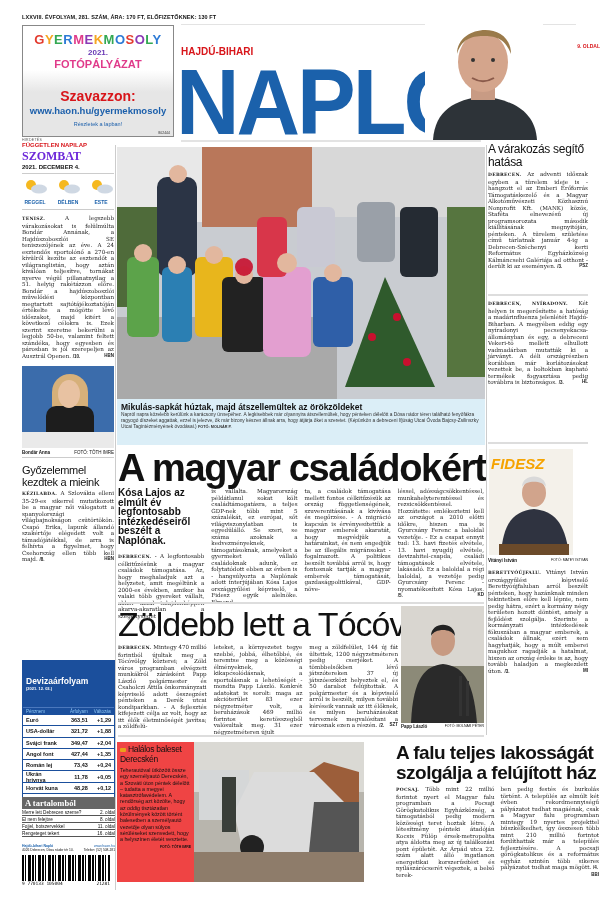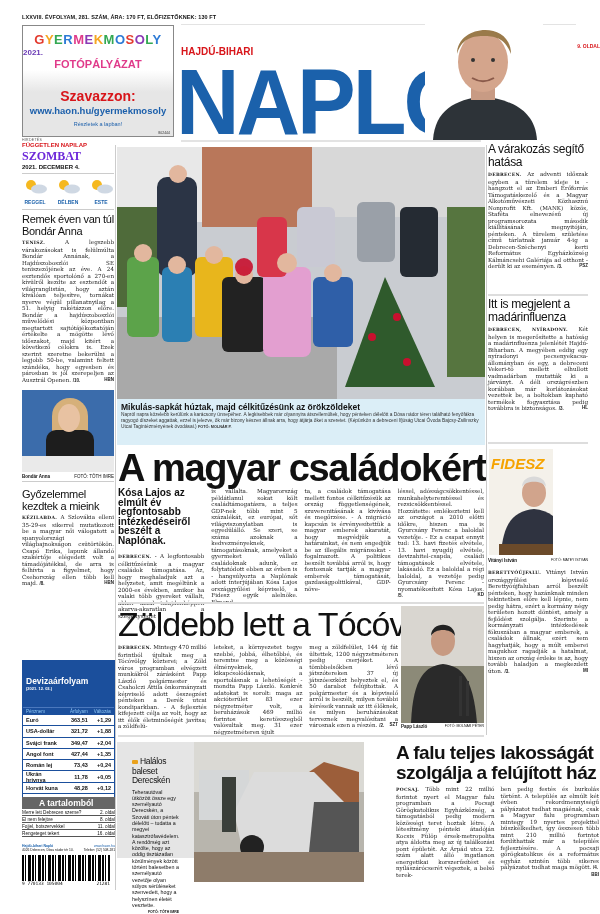--- a/index.html
+++ b/index.html
@@ -3,21 +3,21 @@
 <meta charset="utf-8">
 <style>
 *{box-sizing:border-box;margin:0;padding:0}
 body{width:600px;height:914px;background:#fff;font-family:"DejaVu Serif",serif;color:#111;position:relative;overflow:hidden}
 .abs{position:absolute}
 .topline{left:22px;top:14px;font-family:"Liberation Sans",sans-serif;font-size:5.5px;font-weight:bold;letter-spacing:.1px}
 .hrule{height:2px;background:#ddd}
 
 .promo{left:22px;top:25px;width:152px;height:112px;border:1px solid #888;background:linear-gradient(#fff 0,#fff 40%,#e6e6e6 60%,#e6e6e6 100%)}
 .promo .t1{position:absolute;left:0;right:0;top:6px;text-align:center;font-family:"Liberation Sans",sans-serif;font-weight:bold;font-size:13px;letter-spacing:.5px}
-.promo .t2{position:absolute;left:0;right:0;top:22px;text-align:left;font-family:"Liberation Sans",sans-serif;font-weight:bold;font-size:8px;color:#6a3ab5}
+.promo .t2{position:absolute;left:0;right:0;top:22px;text-align:center;font-family:"Liberation Sans",sans-serif;font-weight:bold;font-size:8px;color:#6a3ab5}
 .promo .t3{position:absolute;left:0;right:0;top:32px;text-align:center;font-family:"Liberation Sans",sans-serif;font-weight:bold;font-size:11px;color:#e03a8a}
 .promo .t4{position:absolute;left:0;right:0;top:62px;text-align:center;font-family:"Liberation Sans",sans-serif;font-weight:bold;font-size:14px;color:#d8151a}
 .promo .t5{position:absolute;left:0;right:0;top:79px;text-align:center;font-family:"Liberation Sans",sans-serif;font-weight:bold;font-size:9.5px;color:#1b5fab}
 .promo .t6{position:absolute;left:0;right:0;top:95px;text-align:center;font-family:"Liberation Sans",sans-serif;font-size:5.5px;color:#1b5fab}
 .promo .t7{position:absolute;right:3px;bottom:1px;font-family:"Liberation Sans",sans-serif;font-size:3.5px;color:#333}
 
 .region{left:181px;top:46px;font-family:"Liberation Sans",sans-serif;font-weight:bold;font-size:10px;color:#d8151a}
 .logo{left:176px;top:48px;font-family:"Liberation Sans",sans-serif;font-weight:bold;font-size:88px;color:#1b61ab;letter-spacing:-3px;transform:scaleY(1.05);line-height:1}
 .portrait{left:425px;top:14px;width:118px;height:126px;overflow:hidden}
 .teaser{left:542px;top:42px;width:58px;text-align:right;font-family:"Liberation Sans",sans-serif;font-weight:bold;font-size:10.5px;line-height:11px}
@@ -37,36 +37,36 @@
 .sig{font-family:"Liberation Sans",sans-serif;font-weight:bold;font-size:4.5px}
 .cap{font-family:"Liberation Sans",sans-serif;font-size:4.5px}
 
 .fx{left:22px;top:660px;width:93px;border:1px solid #1b4f9c}
 .fx .head{background:#1b4f9c;color:#fff;padding:16px 3px;font-family:"Liberation Sans",sans-serif;font-weight:bold;font-size:8.5px;line-height:9px}
 .fx .head small{display:block;font-size:4px;line-height:5px}
 .fx .colh{display:flex;background:#1b4f9c;color:#8fc7f4;font-family:"Liberation Sans",sans-serif;font-size:4.5px;padding:1px 3px;border-top:1px solid #4b78bd}
 .fx .row{display:flex;font-family:"Liberation Sans",sans-serif;font-weight:bold;font-size:5.5px;padding:2px 3px;border-bottom:1px solid #1b4f9c;height:11.3px;align-items:center}
 .fx .c1{flex:1.4}.fx .c2{flex:1;text-align:right}.fx .c3{flex:.9;text-align:right}
 .toc{left:22px;top:797px;width:93px}
-.toc .head{background:#666;color:#fff;font-family:Liberation Sans, sans-serif;font-weight:bold;font-size:8.5px;padding:1px 17px}
+.toc .head{background:#666;color:#fff;font-family:Liberation Serif, serif;font-weight:bold;font-size:8.5px;padding:1px 3px}
 .toc .row{display:flex;justify-content:space-between;font-family:"Liberation Sans",sans-serif;font-size:4.7px;border-bottom:1px solid #555;padding:.5px 0}
 
 .mainphoto{left:117px;top:147px;width:368px;height:252px;overflow:hidden}
 .captionbox{left:117px;top:399px;width:368px;height:46px;background:#dbeef7;padding:3px 4px}
 .captionbox .h{font-family:"Liberation Sans",sans-serif;font-weight:bold;font-size:8.5px}
 .captionbox .b{font-family:"Liberation Sans",sans-serif;font-size:4.8px;line-height:6px;color:#333}
 .bighead{left:118px;top:448px;font-family:"Liberation Sans",sans-serif;font-weight:bold;font-size:38px;letter-spacing:-1.3px;line-height:40px}
 .cols4{left:118px;top:488px;width:366px;display:flex;gap:7px}
 .cols4 > div{flex:1}
 .deck{font-family:"Liberation Sans",sans-serif;font-weight:bold;font-size:10px;line-height:9.5px;margin-bottom:8px}
 .midhead{left:118px;top:606px;font-family:"Liberation Sans",sans-serif;font-size:34px;letter-spacing:-1px;line-height:36px}
 .cols3{left:118px;top:644px;width:280px;display:flex;gap:7px}
 .cols3 > div{flex:1}
 .pappphoto{left:401px;top:606px;width:83px;height:117px;overflow:hidden}
-.accbox{left:117px;top:742px;width:77px;height:116px;background:#e5e5e5;padding:15px}
+.accbox{left:117px;top:742px;width:77px;height:140px;background:#ef4444;padding:3px}
 .accphoto{left:194px;top:742px;width:170px;height:140px;overflow:hidden}
 .falu{left:396px;top:743px;font-family:"Liberation Sans",sans-serif;font-weight:bold;font-size:19px;line-height:20px;letter-spacing:-.5px}
 .cols2{left:396px;top:786px;width:203px;display:flex;gap:6px}
 .cols2 > div{flex:1}
 .rightcol{left:488px;width:100px}
 .redsq{display:inline-block;width:6px;height:4px;background:#e9a11b;border-radius:1px;margin-right:2px;vertical-align:middle}
 .vline{width:1px;background:#ccc}
 </style>
 </head>
 <body>
@@ -128,21 +128,20 @@
     </div>
     <div>
       <svg width="26" height="18">
           <circle cx="9" cy="8" r="5" fill="#f5b81f"></circle>
           <ellipse cx="17" cy="12" rx="8" ry="4.5" fill="#cfd8e3"></ellipse>
         </svg>
       <div class="wlabel">ESTE</div>
     </div>
   </div>
   <div style="border-top:1px solid #ccc;margin-top:4px;padding-top:3px">
-    <div class="hd" style="font-size:11px;line-height:12px">Remek éven van túl Bondár Anna</div>
     <div class="body" style="margin-top:2px"><b class="city">TENISZ.</b> <span>A legszebb várakozásokat is felülmúlta Bondár Annának, a Hajdúszoboszlói SE teniszezőjének az éve. A 24 esztendős sportolónő a 270-en kívülről kezdte az esztendőt a világranglistán, hogy aztán kiválóan teljesítve, tornákat nyerve végül pillanatnyilag a 51. helyig rakétázzon előre. Bondár a hajdúszoboszlói művelődési központban megtartott sajtótájékoztatóján értékelte a mögötte lévő időszakot, majd kitért a következő célokra is. Ezek szerint szeretne bekerülni a legjobb 50-be, valamint feltett szándéka, hogy egyesben és párosban is jól szerepeljen az Ausztrál Openen.</span> <span class="sig">/10.</span> <span class="sig" style="float:right">HBN</span></div>
   </div>
   <div style="margin-top:6px;width:92px;height:82px;background:#3b6cab;position:relative;overflow:hidden">
     <div style="position:absolute;left:30px;top:8px;width:36px;height:80px;background:#d6b07a;border-radius:18px 18px 0 0"></div>
     <div style="position:absolute;left:24px;top:40px;width:48px;height:50px;background:#1d1d1d;border-radius:10px 10px 0 0"></div>
     <div style="position:absolute;left:36px;top:14px;width:22px;height:28px;background:#e8c2a2;border-radius:50%"></div>
     <div style="position:absolute;left:0;top:66px;width:92px;height:16px;background:#eaeaea"></div>
   </div>
   <div style="display:flex;justify-content:space-between;border-bottom:1px solid #ccc;padding:2px 0">
     <span class="cap" style="font-weight:bold">Bondár Anna</span>
@@ -271,21 +270,21 @@
         <circle cx="216" cy="126" r="9" fill="#e2b79e"></circle>
       <circle cx="127" cy="120" r="9" fill="#c8102e" opacity=".9"></circle>
     </g>
     <path d="M268 130 L228 240 L318 240 Z" fill="#2f5a2c"></path>
     <circle cx="255" cy="190" r="4" fill="#c8102e"></circle>
       <circle cx="280" cy="170" r="4" fill="#c8102e"></circle>
       <circle cx="290" cy="215" r="4" fill="#c8102e"></circle>
   </svg>
 </div>
 <div class="abs captionbox">
-  <div class="h">Mikulás-sapkát húztak, majd célkitűzésünk az örökzöldeket</div>
+  <div class="h">Mikulás-sapkát húztak, majd átszellemültek az örökzöldeket</div>
   <div class="b"><span>Napról napra közelebb kerülünk a karácsony ünnepéhez. A legkisebbek már olyannyira átszellemültek, hogy pénteken délelőtt a Dósa nádor téren található fenyőfákra ragyogó díszeket aggattak, ezzel is jelezve, ők már bizony készen állnak arra, hogy átjárja őket a szeretet. (Képünkön a debreceni Ifjúság Utcai Óvoda Bajcsy-Zsilinszky Utcai Tagintézményének óvodásai.)</span> <b style="font-size:3.8px">FOTÓ: MOLNÁR P.</b></div>
 </div>
 
 <div class="abs bighead">A magyar családokért</div>
 <div class="abs cols4">
   <div>
     <div class="deck">Kósa Lajos az elmúlt év legfontosabb intézkedéseiről beszélt a Naplónak.</div>
     <div class="body"><b class="city">DEBRECEN.</b> <span>- A legfontosabb célkitűzésünk a magyar családok támogatása. Az, hogy meghaladjuk azt a helyzetet, amit megéltünk a 2000-es években, amikor ha valaki több gyereket vállalt, akkor azzal tulajdonképpen akarva-akaratlan a szegénységet</span></div>
   </div>
   <div class="body">is vállalta. Magyarország példátlanul sokat költ családtámogatásra, a teljes GDP-nek több mint 5 százalékát, ez európai, sőt világviszonylatban is egyedülálló. Se szeri, se száma azoknak a kedvezményeknek, támogatásoknak, amelyeket a gyermeket vállaló családoknak adunk, ez folytatódott ebben az évben is - hangsúlyozta a Naplónak adott interjújában Kósa Lajos országgyűlési képviselő, a Fidesz egyik alelnöke. Elmond-</div>
@@ -341,25 +340,24 @@
   <div class="body"><b class="city">POCSAJ.</b> <span>Több mint 22 millió forintot nyert el Magyar falu programban a Pocsaji Görögkatolikus Egyházközség, a támogatásból pedig modern közösségi teret hoztak létre. A létesítmény pénteki átadóján Kocsis Fülöp érsek-metropolita atya áldotta meg az új találkozási pont épületét. Az Árpád utca 22. szám alatt álló ingatlanon energetikai korszerűsítést és nyílászárócserét végeztek, a belső terek-</span></div>
   <div class="body"><span>ben pedig festés és burkolás történt. A település az elmúlt két évben rekordmennyiségű pályázatot tudhat magáénak, csak a Magyar falu programban mintegy 19 nyertes projekttel büszkélkedhet, így összesen több mint 210 millió forintot fordíthattak már a település fejlesztésére. A pocsaji görögkatolikus és a református egyház szintén több sikeres pályázatot tudhat maga mögött.</span> <span class="sig">/4.</span> <span class="sig" style="float:right">BBI</span></div>
 </div>
 
 <div class="abs rightcol" style="top:143px">
   <div class="hd" style="font-size:12px;line-height:13px">A várakozás segítő hatása</div>
   <div class="body" style="margin-top:2px"><b class="city">DEBRECEN.</b> <span>Az adventi időszak egyben a türelem ideje is - hangzott el az Emberi Erőforrás Támogatáskezelő és a Magyar Alkotóművészeti Közhasznú Nonprofit Kft. (MANK) közös, Staféta elnevezésű új programsorozata második kiállításának megnyitóján, pénteken. A türelem születése című tárlatnak január 4-ig a Debrecen-Széchenyi kerti Református Egyházközség Kálmáncsehi Galériája ad otthont - derült ki az eseményen.</span> <span class="sig">/3.</span> <span class="sig" style="float:right">PSZ</span></div>
 </div>
 <div class="abs hrule" style="left:488px;top:294px;width:100px"></div>
 <div class="abs rightcol" style="top:298px">
-  <div class="hd" style="font-size:12px;line-height:13px">Itt is megjelent a madárinfluenza</div>
   <div class="body" style="margin-top:2px"><b class="city">DEBRECEN, NYÍRADONY.</b> <span>Két helyen is megerősítette a hatóság a madárinfluenza jelenlétét Hajdú-Biharban. A megyében eddig egy nyíradonyi pecsenyekacsa-állományban és egy, a debreceni Vekeri-tó mellett elhullott vadmadárban mutatták ki a járványt. A déli országrészben korábban már korlátozásokat vezettek be, a boltokban kapható termékek fogyasztása pedig továbbra is biztonságos.</span> <span class="sig">/3.</span> <span class="sig" style="float:right">HL</span></div>
 </div>
 <div class="abs hrule" style="left:488px;top:442px;width:100px"></div>
-<div class="abs" style="left:489px;top:449px;width:64px;height:106px;background:#f4f1ea;overflow:hidden">
+<div class="abs" style="left:489px;top:449px;width:84px;height:106px;background:#f4f1ea;overflow:hidden">
   <div style="position:absolute;left:2px;top:6px;font-family:'Liberation Sans',sans-serif;font-weight:bold;font-style:italic;font-size:15px;color:#f5a300">FIDESZ</div>
   <svg width="86" height="106" viewBox="0 0 86 106" style="position:absolute;left:0;top:0">
     <path d="M12 106 C14 72 26 62 45 60 C64 62 76 72 80 106 Z" fill="#2f3340"></path>
     <ellipse cx="45" cy="44" rx="12" ry="14" fill="#d1a48c"></ellipse>
     <path d="M33 38 C33 24 57 24 57 38 C53 31 37 31 33 38 Z" fill="#d9d9d9"></path>
     <rect x="10" y="95" width="70" height="11" fill="#6b4a2a"></rect>
   </svg>
 </div>
 <div class="abs" style="left:488px;top:558px;width:100px;display:flex;justify-content:space-between">
   <span class="cap" style="font-weight:bold">Vitányi István</span>

